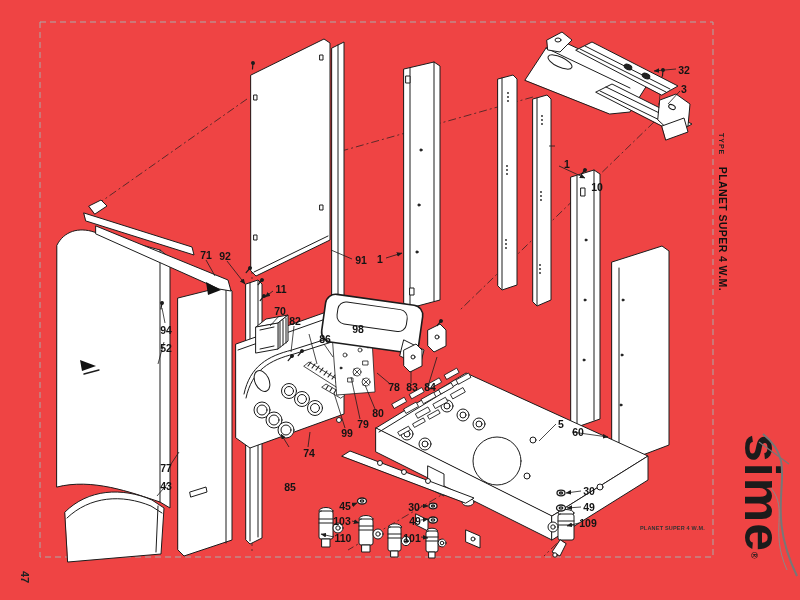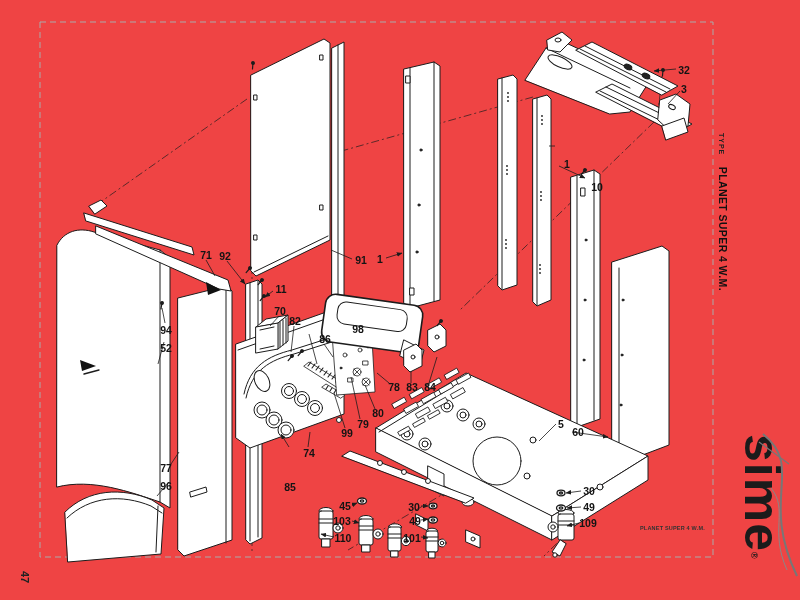--- a/index.html
+++ b/index.html
@@ -418,21 +418,21 @@
       <span class="part-label" style="left: 412px; top: 387px;">83</span>
       <span class="part-label" style="left: 430px; top: 387px;">84</span>
       <span class="part-label" style="left: 378px; top: 413px;">80</span>
       <span class="part-label" style="left: 363px; top: 424px;">79</span>
       <span class="part-label" style="left: 561px; top: 424px;">5</span>
       <span class="part-label" style="left: 578px; top: 432px;">60</span>
       <span class="part-label" style="left: 347px; top: 433px;">99</span>
       <span class="part-label" style="left: 290px; top: 453px; margin-top: 34px;">85</span>
       <span class="part-label" style="left: 309px; top: 453px;">74</span>
       <span class="part-label" style="left: 166px; top: 468px;">77</span>
-      <span class="part-label" style="left: 166px; top: 486px;">96</span>
+      <span class="part-label" style="left: 166px; top: 486px;">43</span>
       <span class="part-label" style="left: 589px; top: 491px;">30</span>
       <span class="part-label" style="left: 345px; top: 506px;">45</span>
       <span class="part-label" style="left: 414px; top: 507px;">30</span>
       <span class="part-label" style="left: 589px; top: 507px;">49</span>
       <span class="part-label" style="left: 342px; top: 521px;">103</span>
       <span class="part-label" style="left: 415px; top: 521px;">49</span>
       <span class="part-label" style="left: 588px; top: 523px;">109</span>
       <span class="part-label" style="left: 343px; top: 538px;">110</span>
       <span class="part-label" style="left: 412px; top: 538px;">101</span>
     </div>

